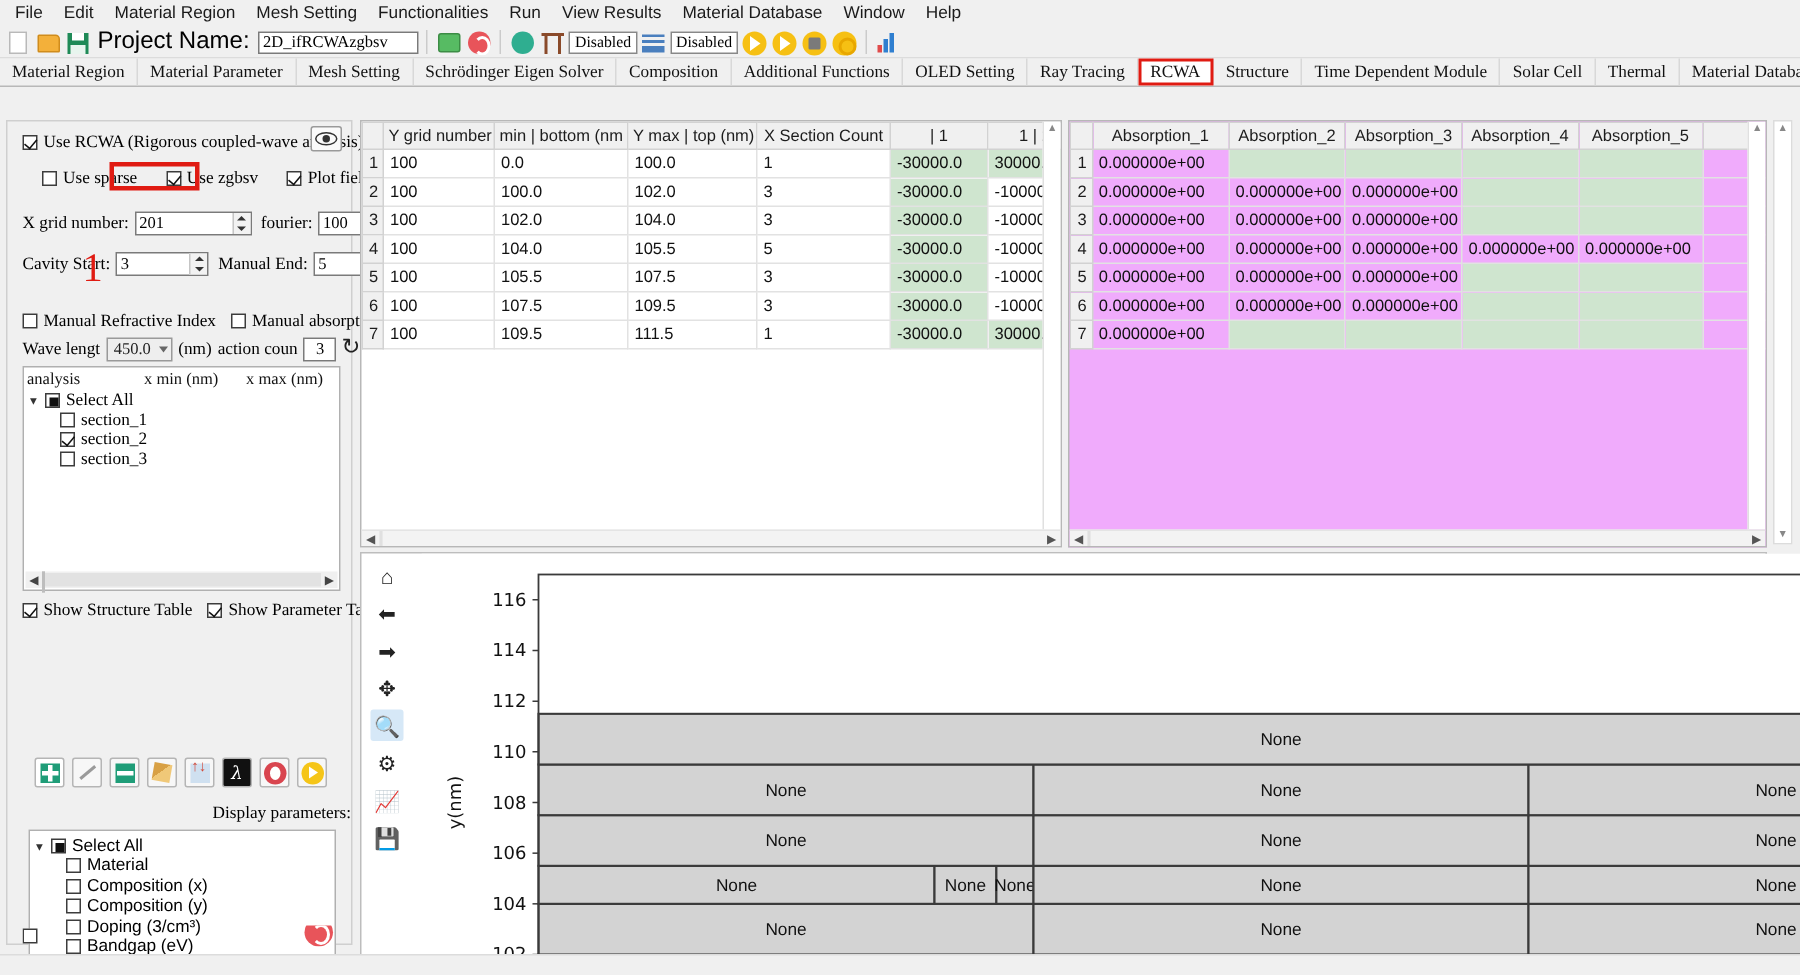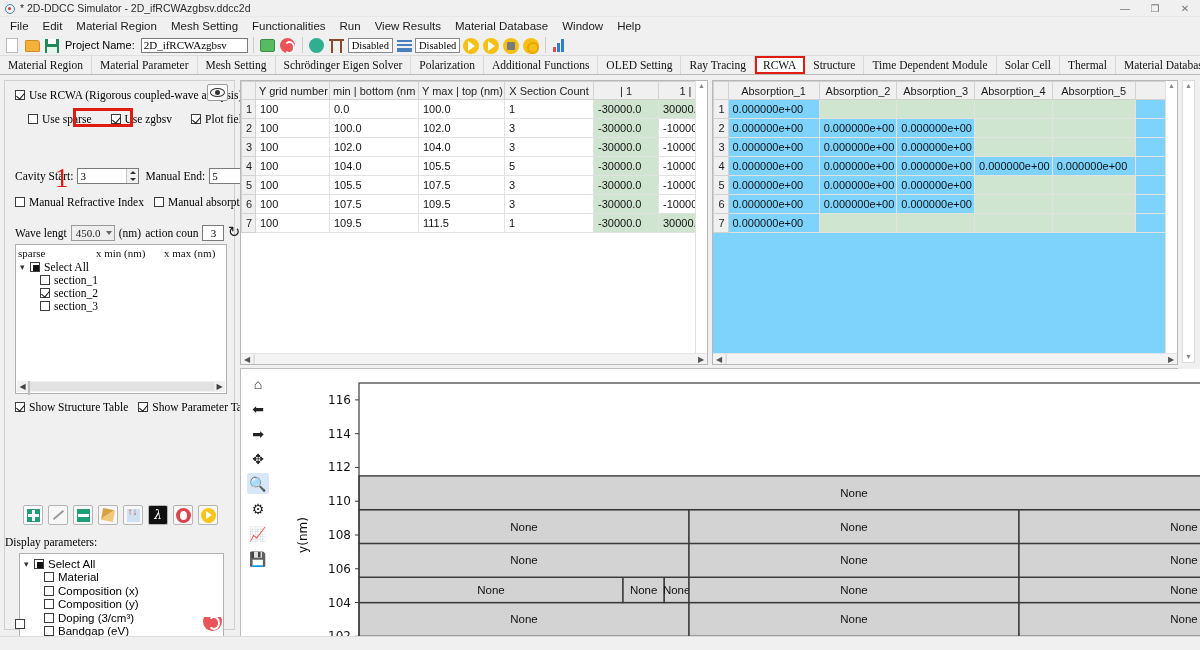--- a/index.html
+++ b/index.html
@@ -54,21 +54,21 @@
   .ticon { width: 18px; height: 17px; position: relative; flex: none; }
 
   .ic-doc { width: 12px; height: 15px; background: #fff; border: 1px solid #b9b9b9;
             margin: 1px auto; }
   .ic-folder { width: 15px; height: 12px; background: #f3b03a; border: 1px solid #d08c1c;
                border-radius: 1px 3px 1px 1px; margin: 3px auto; }
   .ic-save { width: 14px; height: 14px; background: #1f8a57; margin: 2px auto; position: relative; }
   .ic-save::before { content:""; position:absolute; left:3px; top:0; width:8px; height:5px; background:#fff;}
   .ic-save::after { content:""; position:absolute; left:2px; bottom:0; width:10px; height:6px; background:#e8f5ee;}
 
-  .projlabel { font-size: 11px; margin: 0 4px 0 2px; white-space: nowrap; }
+  .projlabel { font-size: 16px; margin: 0 4px 0 2px; white-space: nowrap; }
   .projinput {
     width: 107px; height: 15px; border: 1px solid #7a7a7a; background: #fff;
     font-size: 11px; padding: 0 2px; font-family: "Liberation Serif", serif;
   }
 
   .ic-greenscreen { width:15px;height:13px;background:#57bb63;border:1px solid #3c8c45;
                     margin:2px auto;border-radius:2px;}
   .ic-redcirc { width:15px;height:15px;border-radius:50%;background:#e8545a;margin:1px auto;position:relative;}
   .ic-redcirc::after{content:"";position:absolute;left:4px;top:3px;width:7px;height:9px;
                      border:2px solid #fff;border-radius:50%;border-left-color:transparent;}
@@ -155,21 +155,21 @@
     position: absolute; left: 68px; top: 27px; width: 60px; height: 19px;
     border: 3px solid #e01b12; z-index: 4; pointer-events: none;
   }
   .bignum1 {
     position: absolute; left: 50px; top: 84px; font-family: "Liberation Serif", serif;
     font-size: 27px; color: #e01b12; font-weight: 500; z-index: 5; line-height: 1;
   }
 
   .lp-r3 { position: absolute; left: 10px; top: 60px; display: flex; align-items: center; }
   .lp-r4 { position: absolute; left: 10px; top: 87px; display: flex; align-items: center; }
-  .lp-r5 { position: absolute; left: 10px; top: 115px; display: flex; align-items: flex-start; }
+  .lp-r5 { position: absolute; left: 10px; top: 127px; display: flex; align-items: flex-start; }
   .lp-r6 { position: absolute; left: 10px; top: 142px; display: flex; align-items: center; }
 
   .lbl { margin-right: 4px; white-space: nowrap; }
   .spin { display: flex; border: 1px solid #7a7a7a; background: #fff; height: 16px; }
   .spin input {
     border: 0; outline: 0; height: 14px; font-size: 11px; padding: 0 2px;
     font-family: "Liberation Serif", serif; background: transparent;
   }
   .spin .arrows {
     width: 12px; border-left: 1px solid #c5c5c5; background: #f2f2f2;
@@ -231,21 +231,21 @@
   .ib-sort i{display:block;width:13px;height:13px;background:#cfe0f0;position:relative;}
   .ib-sort i::after{content:"↑↓";position:absolute;left:1px;top:-3px;font-size:10px;color:#d24a3a;}
   .ib-lam{background:#111;}
   .ib-lam i{color:#fff;font-size:12px;font-family:"DejaVu Serif",serif;}
   .ib-red i{display:block;width:15px;height:15px;border-radius:50%;background:#d9454f;position:relative;}
   .ib-red i::after{content:"";position:absolute;left:4px;top:3px;width:7px;height:9px;background:#fff;border-radius:50% 50% 50% 50%;}
   .ib-play i{display:block;width:15px;height:15px;border-radius:50%;background:#f5c518;position:relative;}
   .ib-play i::after{content:"";position:absolute;left:5px;top:3px;border-left:6px solid #fff;
                     border-top:4.5px solid transparent;border-bottom:4.5px solid transparent;}
 
-  .dispparams { position:absolute; left:0; right:0; top:455px; text-align:left;
+  .dispparams { position:absolute; left:0; right:0; top:455px; text-align:right;
                 font-size:11.5px; }
   .paramsbox {
     position:absolute; left:14px; top:472px; width:205px; height:146px;
     border:1px solid #b0b0b0; background:#fff; font-family:"Liberation Sans",sans-serif;
     font-size:11.5px;
   }
   .paramsbox .tree-row { height:13.5px; }
   .bottomcut {
     position:absolute; left:10px; bottom:-2px; width:215px; height:14px;
     display:flex; align-items:center; overflow:hidden;
@@ -285,21 +285,21 @@
     position:absolute; left:0; right:0; bottom:0; height:11px; background:#f3f3f3;
     display:flex; align-items:center; border-top:1px solid #e4e4e4;
   }
   .panel-hscroll .arL,.panel-hscroll .arR{width:12px;text-align:center;font-size:8px;color:#555;}
   .panel-hscroll .trk{flex:1;height:9px;background:#f3f3f3;}
   .panel-hscroll .thb{height:9px;width:99%;background:#efefef;border:1px solid #e0e0e0;}
 
   
   .rightpanel {
     position:absolute; left:712px; top:2px; width:466px; height:285px;
-    border:1px solid #b7b7b7; background:#7dd3fc; overflow:hidden;
+    border:1px solid #b7b7b7; background:#f0abfc; overflow:hidden;
   }
   .outer-vscroll {
     position:absolute; right:2px; top:2px; width:13px; height:283px; background:#fff;
     border:1px solid #dcdcdc;
   }
 
   
   .chartpanel {
     position:absolute; left:240px; top:290px; right:22px; bottom:4px;
     background:#fff; border:1px solid #bdbdbd;
@@ -318,29 +318,20 @@
   .statusbar {
     position:absolute; left:0; right:0; bottom:0; height:14px; background:#f0f0f0;
     border-top:1px solid #dcdcdc;
   }
 </style>
 </head>
 <body>
 
 <div id="app">
 
-  <div class="titlebar">
-    <div class="appicon"></div>
-    <div class="tb-title">* 2D-DDCC Simulator - 2D_ifRCWAzgbsv.ddcc2d</div>
-    <div class="wincontrols">
-      <div>—</div>
-      <div>❐</div>
-      <div>✕</div>
-    </div>
-  </div>
 
   <div class="menubar">
     <span>File</span>
     <span>Edit</span>
     <span>Material Region</span>
     <span>Mesh Setting</span>
     <span>Functionalities</span>
     <span>Run</span>
     <span>View Results</span>
     <span>Material Database</span>
@@ -399,21 +390,21 @@
           <i></i>
         </div>
       </div>
   </div>
 
   <div class="tabstrip">
     <div class="tab">Material Region</div>
     <div class="tab">Material Parameter</div>
     <div class="tab">Mesh Setting</div>
     <div class="tab">Schrödinger Eigen Solver</div>
-    <div class="tab">Polarization</div>
+    <div class="tab">Composition</div>
     <div class="tab">Additional Functions</div>
     <div class="tab">OLED Setting</div>
     <div class="tab">Ray Tracing</div>
     <div class="tab highlighted">RCWA</div>
     <div class="tab">Structure</div>
     <div class="tab">Time Dependent Module</div>
     <div class="tab">Solar Cell</div>
     <div class="tab">Thermal</div>
     <div class="tab">Material Database</div>
 
@@ -447,20 +438,38 @@
           <span>Plot field u</span>
         </label>
         <label class="chkline">
           <span class="cbx on"></span>
           <span>Plot field d</span>
         </label>
       </div>
       <div class="redbox-zgbsv"></div>
       <div class="bignum1">1</div>
 
+      <div class="lp-r3">
+        <span class="lbl">X grid number:</span>
+        <span class="spin">
+          <input style="width: 64px;" value="201">
+          <span class="arrows">
+              <i class="up"></i>
+              <i class="dn"></i>
+            </span>
+        </span>
+        <span class="lbl" style="margin-left:6px">fourier:</span>
+        <span class="spin">
+          <input style="width: 53px;" value="100">
+          <span class="arrows">
+              <i class="up"></i>
+              <i class="dn"></i>
+            </span>
+        </span>
+      </div>
 
       <div class="lp-r4">
         <span class="lbl">Cavity Start:</span>
         <span class="spin">
           <input style="width: 48px;" value="3">
           <span class="arrows">
               <i class="up"></i>
               <i class="dn"></i>
             </span>
         </span>
@@ -493,21 +502,21 @@
         </span>
         <span class="lbl" style="margin-left:4px">(nm)</span>
         <span class="lbl">action coun</span>
         <input class="smallinput" value="3" style="">
         <span class="minibtn refresh-g">↻</span>
         <span class="minibtn dl-g">↧</span>
       </div>
 
       <div class="sectionbox">
         <div class="sec-head">
-          <span>sparse</span>
+          <span>analysis</span>
           <span>x min (nm)</span>
           <span>x max (nm)</span>
         </div>
         <div class="tree-row">
           <span class="twisty">▾</span>
           <span class="cbx partial"></span>
           <span>Select All</span>
         </div>
         <div class="tree-row indent">
           <span class="cbx"></span>

